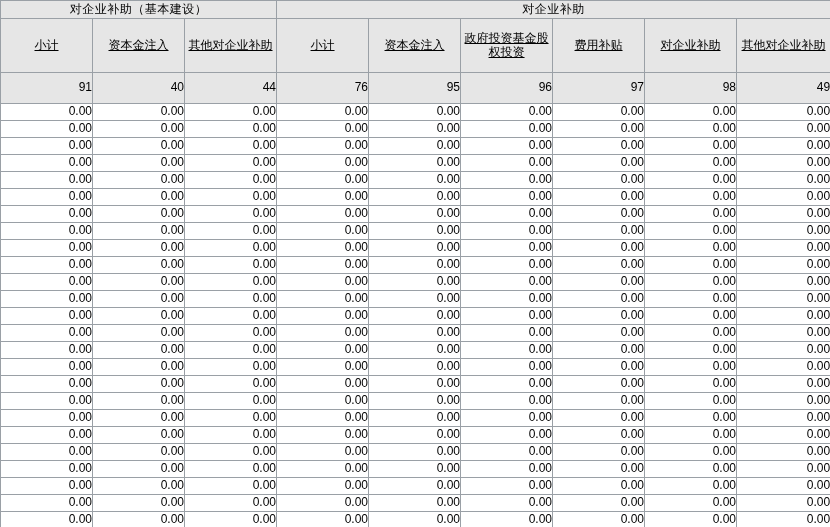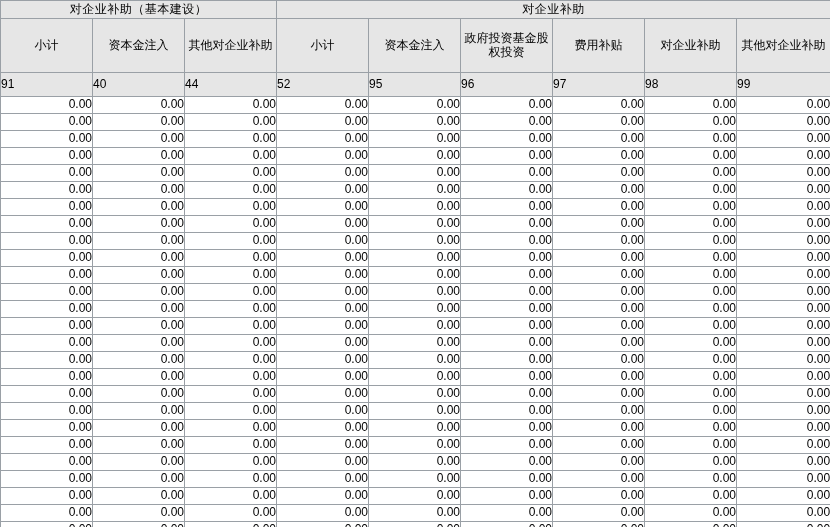--- a/index.html
+++ b/index.html
@@ -45,27 +45,28 @@
   }
   
   .sub-head {
     background: #e6e6e6;
     text-align: center;
     vertical-align: middle;
     height: 54px;
     padding: 1px 3px;
     font-size: 12px;
     line-height: 1.25;
+    text-decoration: underline;
   }
   
   .num-head {
     background: #e6e6e6;
-    text-align: left;
+    text-align: right;
     vertical-align: middle;
-    height: 24px;
+    height: 31px;
     font-size: 11px;
   }
   
   td.data {
     text-align: right;
     vertical-align: middle;
     height: 17px;
     padding: 0 4px 0 0;
     background: #ffffff;
     font-size: 12px;
@@ -111,26 +112,26 @@
         <th class="sub-head">资本金注入</th>
         <th class="sub-head">政府投资基金股权投资</th>
         <th class="sub-head">费用补贴</th>
         <th class="sub-head">对企业补助</th>
         <th class="sub-head">其他对企业补助</th>
       </tr>
       <tr>
         <th class="num-head">91</th>
         <th class="num-head">40</th>
         <th class="num-head">44</th>
-        <th class="num-head">52</th>
+        <th class="num-head">76</th>
         <th class="num-head">95</th>
         <th class="num-head">96</th>
         <th class="num-head">97</th>
         <th class="num-head">98</th>
-        <th class="num-head">99</th>
+        <th class="num-head">49</th>
       </tr>
     </thead>
     <tbody id="table-body">
         <tr>
           <td class="data">0.00</td>
           <td class="data">0.00</td>
           <td class="data">0.00</td>
           <td class="data">0.00</td>
           <td class="data">0.00</td>
           <td class="data">0.00</td>

